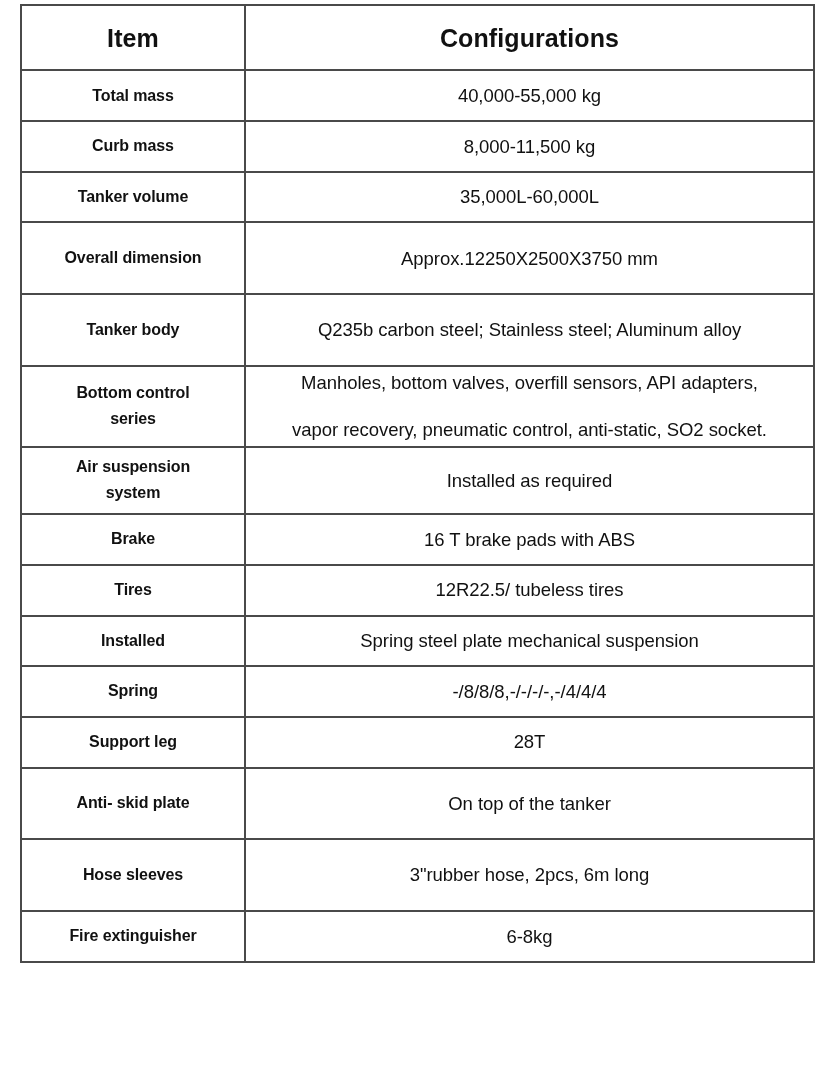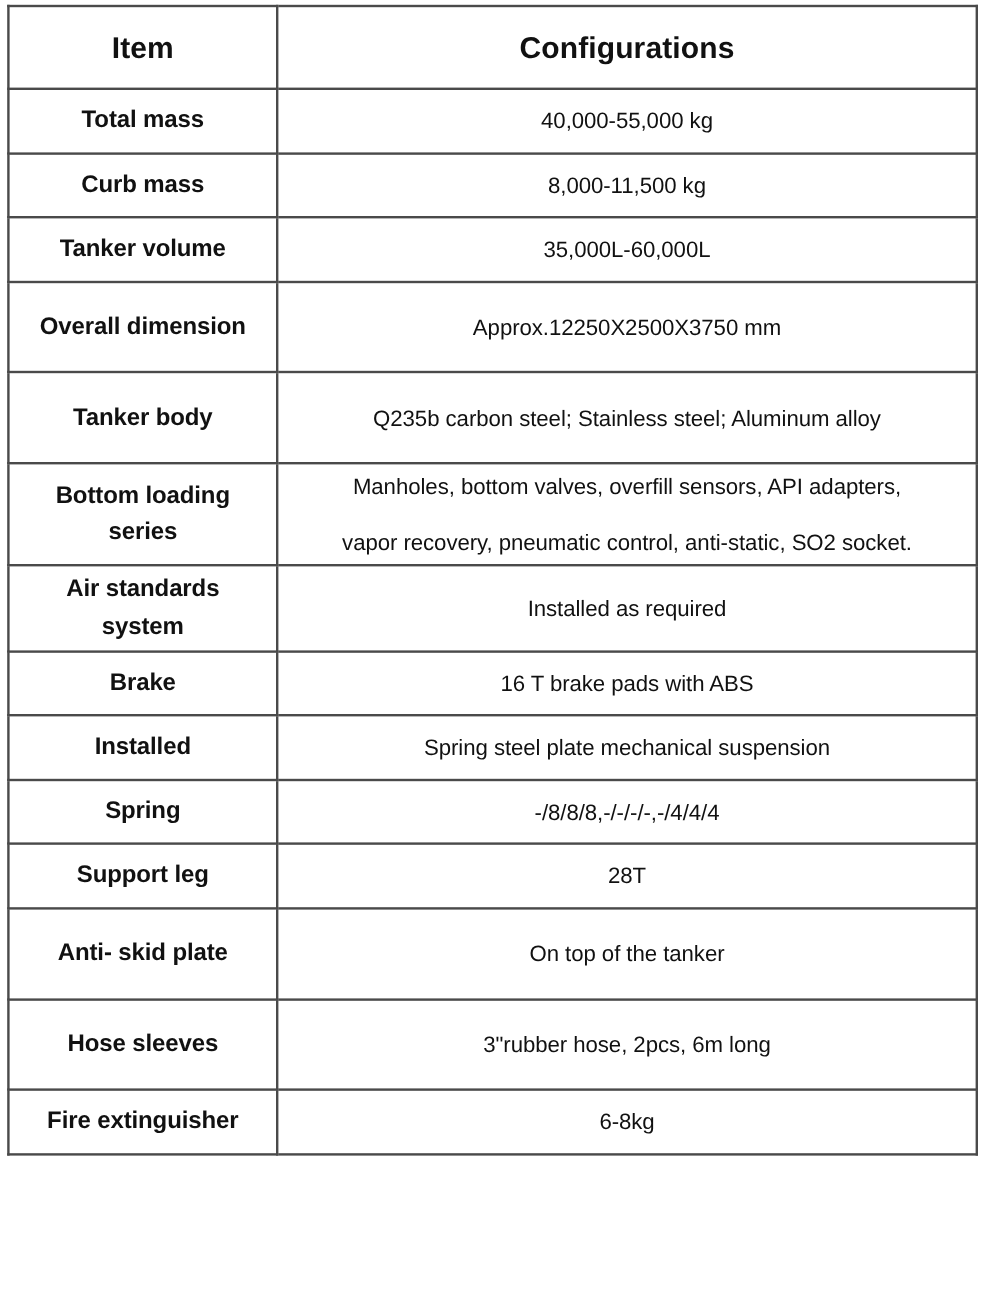--- a/index.html
+++ b/index.html
@@ -12,21 +12,21 @@
     height: 1082px;
     font-family: "Liberation Sans", sans-serif;
     color: #111111;
     overflow: hidden;
   }
 
   .spec-table-wrap {
     width: 820px;
     height: 968px;
     box-sizing: border-box;
-    padding: 4px 5px 5px 6px;
+    padding: 4px 5px 5px 20px;
   }
 
   table.spec-table {
     width: 100%;
     height: 100%;
     border-collapse: collapse;
     table-layout: fixed;
     background: #ffffff;
   }
 
@@ -46,21 +46,21 @@
     font-weight: bold;
     font-size: 25px;
     letter-spacing: 0.1px;
   }
   .hdr-row td { height: 56px; }
 
   
   .item-cell {
     text-align: center;
     font-weight: bold;
-    font-size: 20px;
+    font-size: 16px;
     letter-spacing: -0.1px;
   }
 
   
   .config-cell {
     text-align: center;
     font-weight: normal;
     font-size: 18.5px;
     letter-spacing: -0.05px;
     border-radius: 14px;
@@ -125,43 +125,51 @@
         <tr class="r-tall">
           <td class="item-cell">
             <span class="line">Tanker body</span>
           </td>
           <td class="config-cell">
             <span class="line">Q235b carbon steel; Stainless steel; Aluminum alloy</span>
           </td>
         </tr>
         <tr class="r-2line">
           <td class="item-cell">
-            <span class="line">Bottom loading</span>
+            <span class="line">Bottom control</span>
             <span class="line">series</span>
           </td>
           <td class="config-cell">
             <span class="line">Manholes, bottom valves, overfill sensors, API adapters,</span>
             <span class="line">vapor recovery, pneumatic control, anti-static, SO2 socket.</span>
           </td>
         </tr>
         <tr class="r-2line">
           <td class="item-cell">
-            <span class="line">Air standards</span>
+            <span class="line">Air suspension</span>
             <span class="line">system</span>
           </td>
           <td class="config-cell">
             <span class="line">Installed as required</span>
           </td>
         </tr>
         <tr class="r-1line">
           <td class="item-cell">
             <span class="line">Brake</span>
           </td>
           <td class="config-cell">
             <span class="line">16 T brake pads with ABS</span>
+          </td>
+        </tr>
+        <tr class="r-1line">
+          <td class="item-cell">
+            <span class="line">Tires</span>
+          </td>
+          <td class="config-cell">
+            <span class="line">12R22.5/ tubeless tires</span>
           </td>
         </tr>
         <tr class="r-1line">
           <td class="item-cell">
             <span class="line">Installed</span>
           </td>
           <td class="config-cell">
             <span class="line">Spring steel plate mechanical suspension</span>
           </td>
         </tr>

